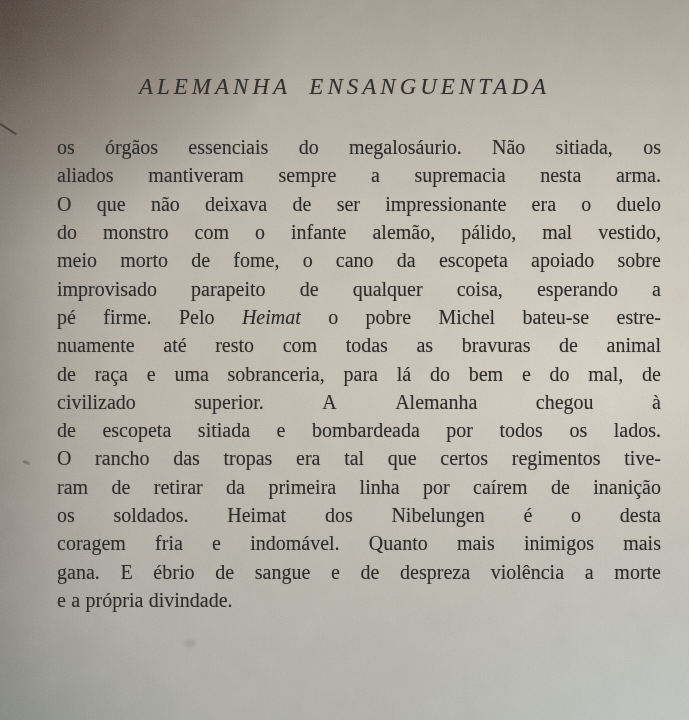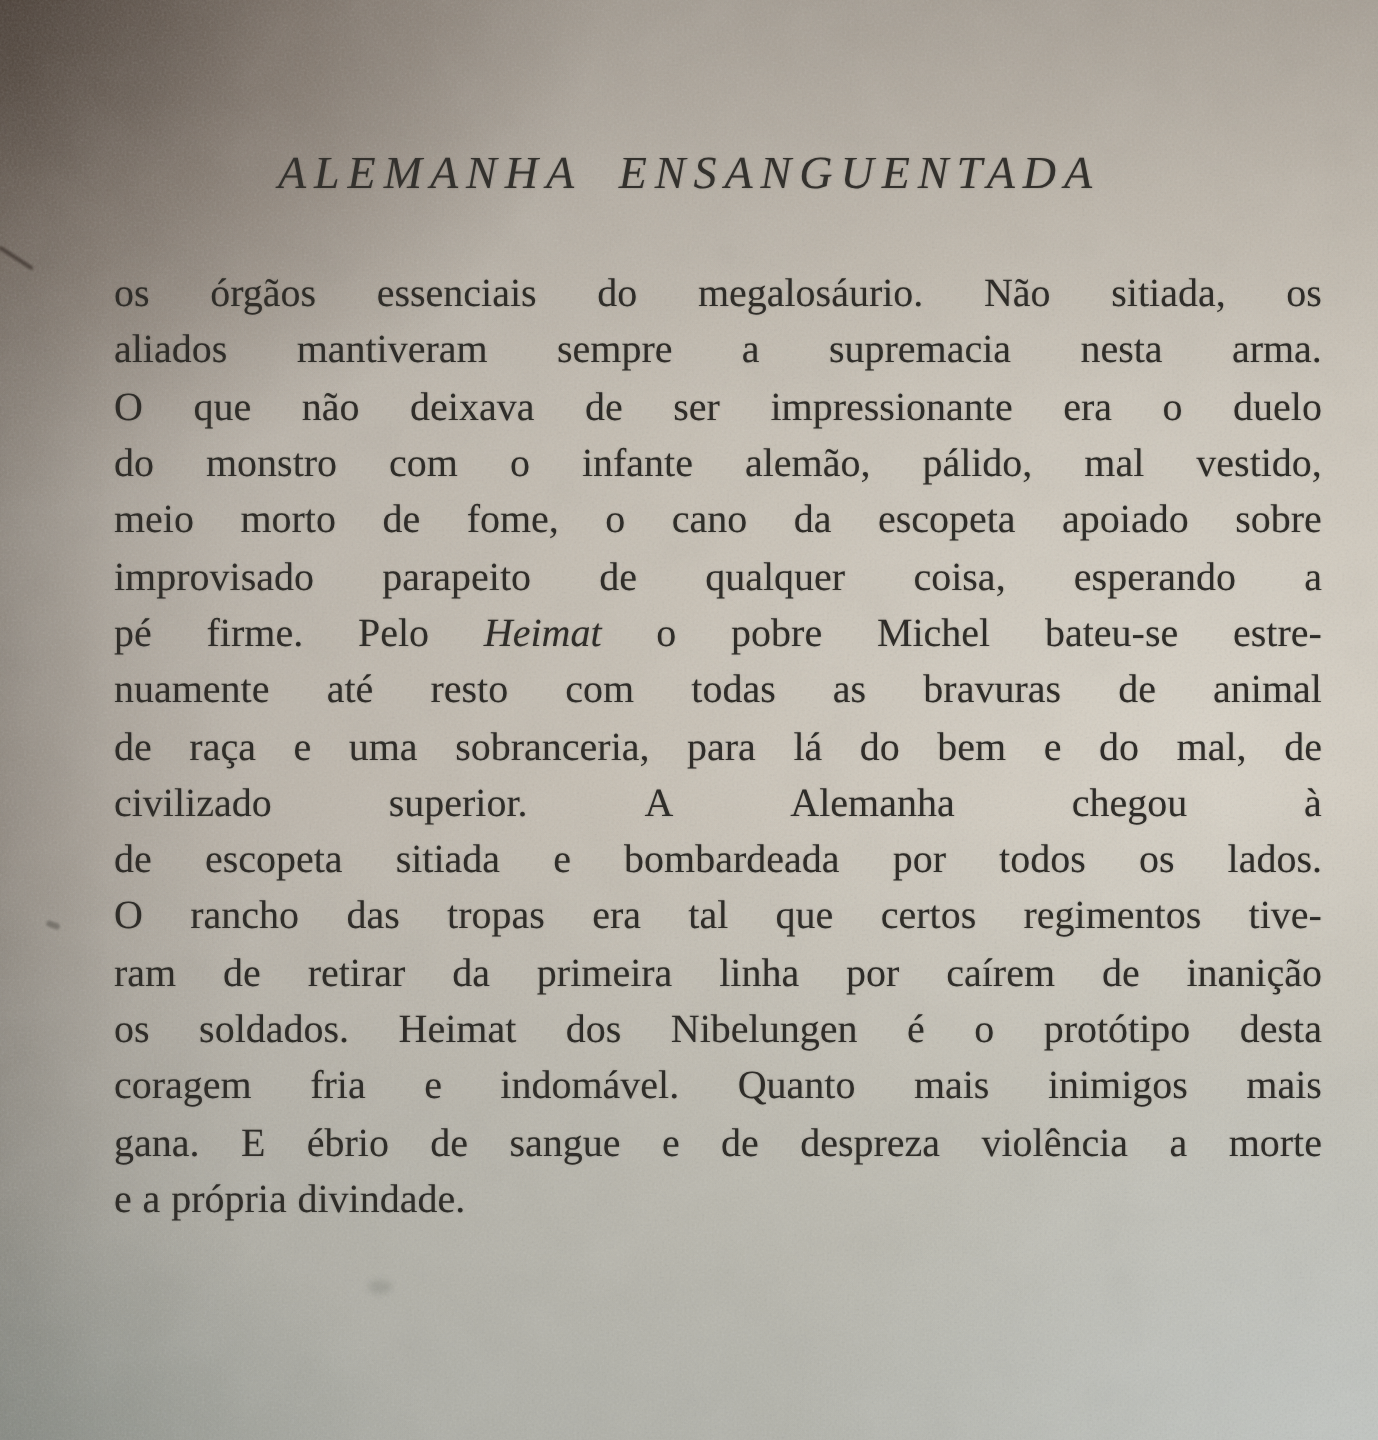--- a/index.html
+++ b/index.html
@@ -251,21 +251,20 @@
         <span class="word">inanição</span>
       </div>
       <div class="line">
         <span class="word">os</span>
         <span class="word">soldados.</span>
         <span class="word">Heimat</span>
         <span class="word">dos</span>
         <span class="word">Nibelungen</span>
         <span class="word">é</span>
         <span class="word">o</span>
-        <span class="word">protótipo</span>
         <span class="word">desta</span>
       </div>
       <div class="line">
         <span class="word">coragem</span>
         <span class="word">fria</span>
         <span class="word">e</span>
         <span class="word">indomável.</span>
         <span class="word">Quanto</span>
         <span class="word">mais</span>
         <span class="word">inimigos</span>

